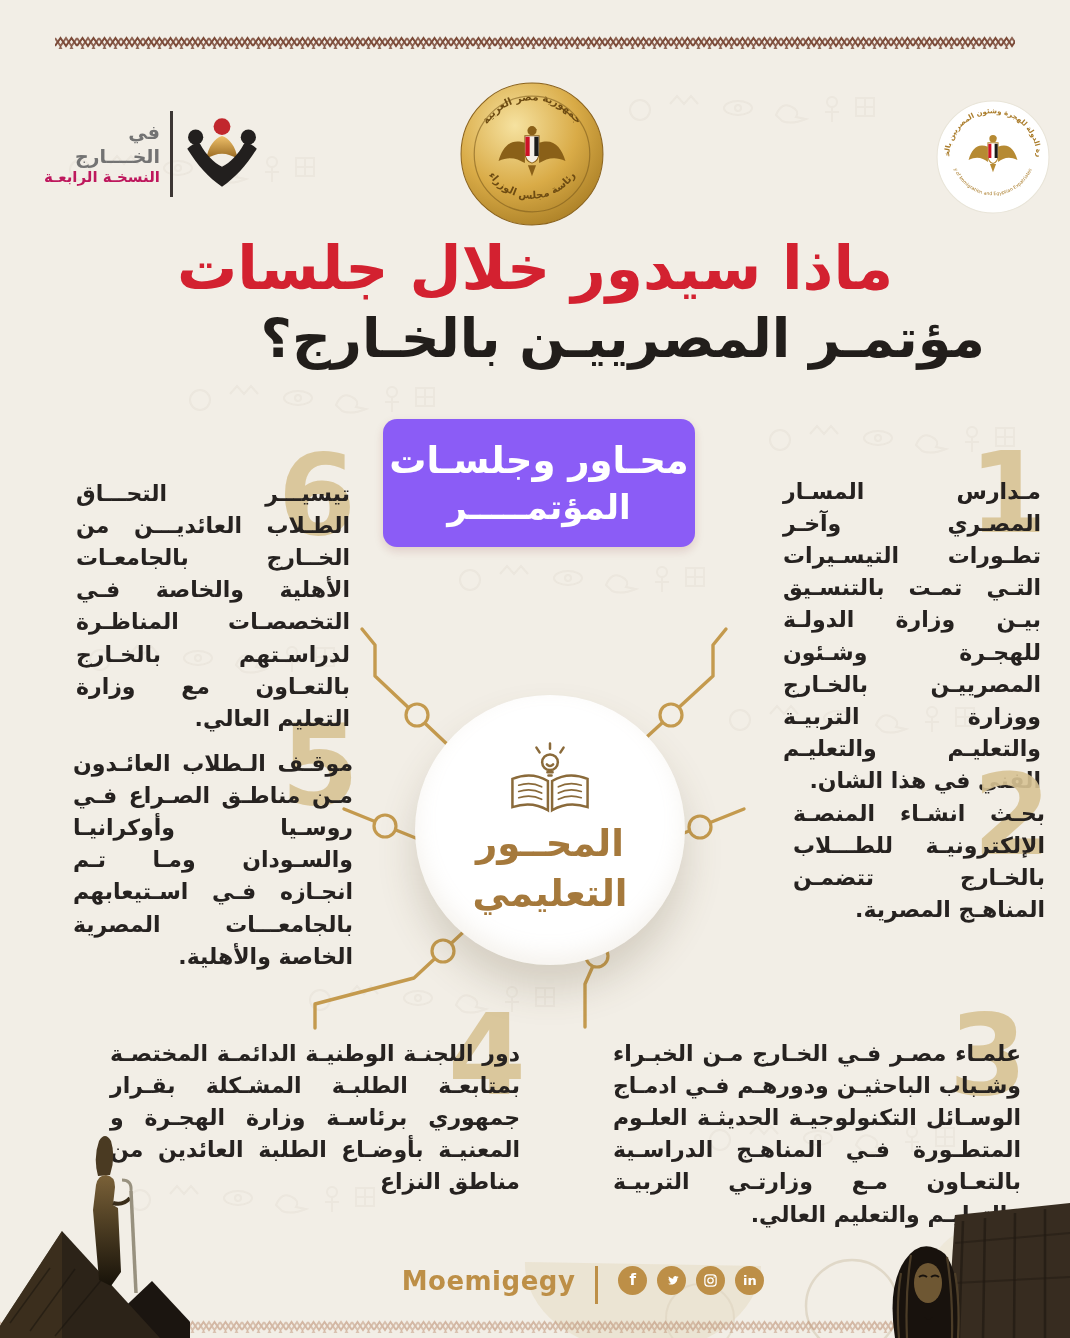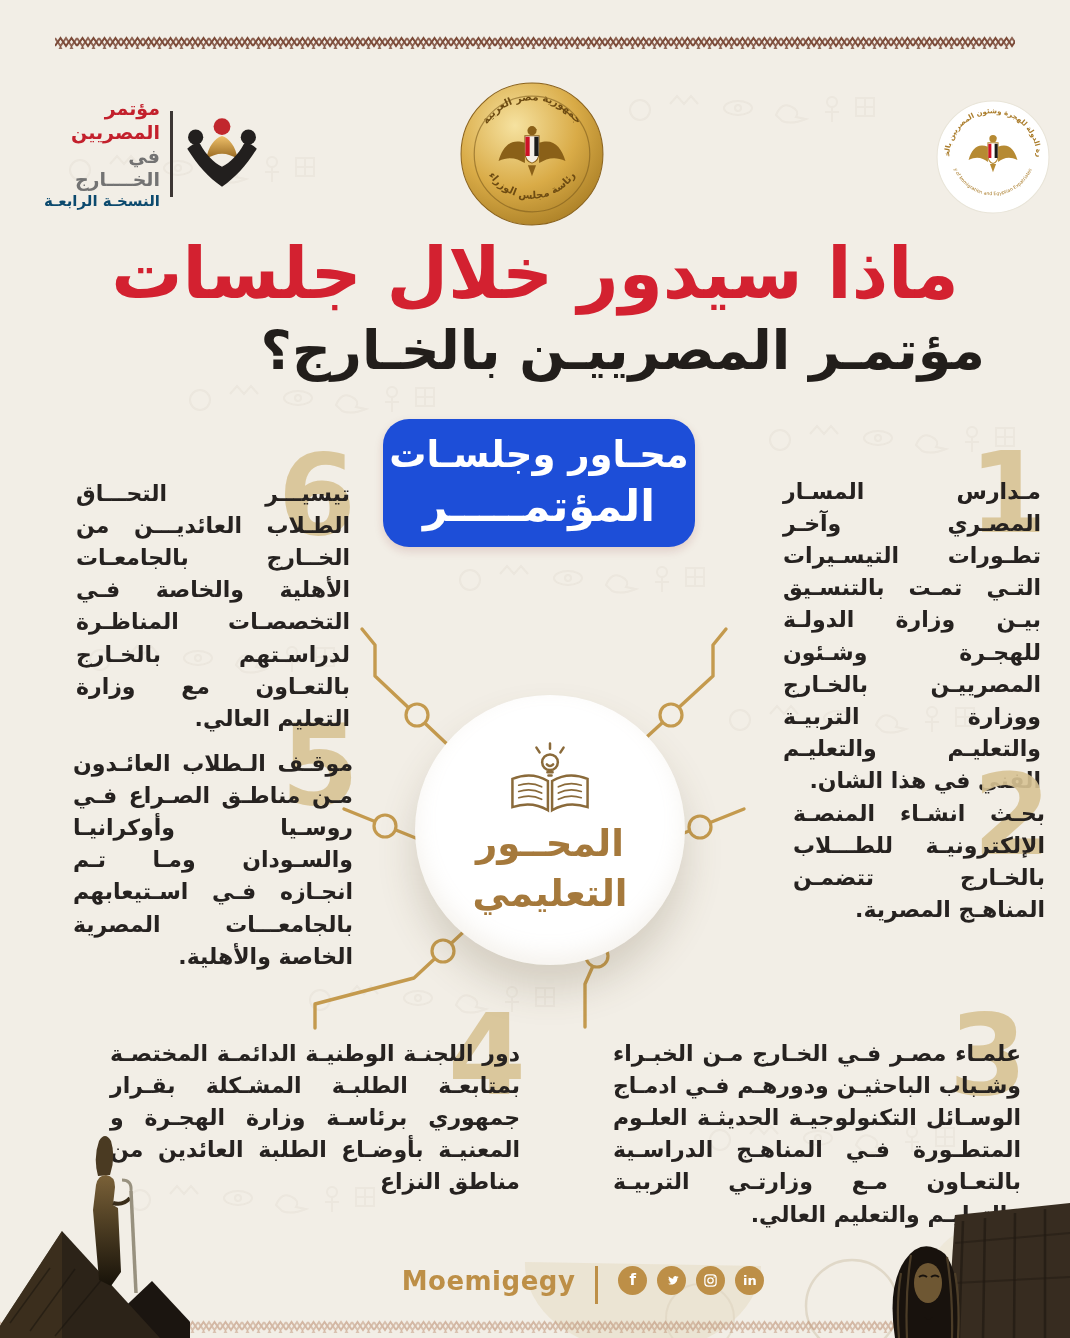--- a/index.html
+++ b/index.html
@@ -11,36 +11,36 @@
   
   .wm{left:0;top:0;width:1070px;height:1338px;z-index:0;pointer-events:none;}
   .zz-top{left:55px;top:33px;width:960px;height:18px;z-index:1;}
   .zz-bot{left:0;top:1317px;width:1070px;height:18px;z-index:1;opacity:.6;}
 
   
   .leftlogo{left:38px;top:98px;width:236px;height:112px;display:flex;align-items:center;gap:10px;z-index:3;}
   .leftlogo .txtcol{width:122px;text-align:right;direction:rtl;line-height:1.25;}
   .ll1{color:#c3202c;font-size:19px;font-weight:bold;}
   .ll2{color:#737373;font-size:19px;font-weight:bold;}
-  .ll3{color:#0c4a6e;font-size:15px;font-weight:bold;}
+  .ll3{color:#be185d;font-size:15px;font-weight:bold;}
   .lldiv{width:2.5px;height:86px;background:#3c3634;}
   .seal-c{left:458px;top:80px;z-index:3;}
   .seal-r{left:934px;top:98px;z-index:3;}
 
   
   .title{left:85px;top:236px;width:900px;text-align:center;direction:rtl;z-index:2;}
-  .t1{font-size:71px;font-weight:bold;color:#d32130;line-height:1.08;}
+  .t1{font-size:60px;font-weight:bold;color:#d32130;line-height:1.08;}
   .t2{font-size:54px;font-weight:bold;color:#221e1b;line-height:1.1;margin-top:8px;text-align:right;}
 
   
-  .badge{left:383px;top:419px;width:312px;height:128px;background:#1d4ed8;border-radius:26px;
+  .badge{left:383px;top:419px;width:312px;height:128px;background:#8b5cf6;border-radius:14px;
          display:flex;flex-direction:column;justify-content:center;align-items:center;direction:rtl;
          color:#fff;font-weight:bold;z-index:2;box-shadow:0 4px 10px rgba(120,20,25,.15);}
   .b1{font-size:37px;line-height:1.3;}
-  .b2{font-size:43px;line-height:1.3;}
+  .b2{font-size:34px;line-height:1.3;}
 
   
   .conn{left:0;top:0;width:1070px;height:1338px;z-index:1;pointer-events:none;}
   .hub{left:415px;top:695px;width:270px;height:270px;border-radius:50%;background:#ffffff;z-index:3;
        display:flex;flex-direction:column;justify-content:center;align-items:center;
        box-shadow:0 24px 38px rgba(95,78,50,.20), inset 0 -10px 22px rgba(185,165,125,.14);}
   .hubtxt{direction:rtl;text-align:center;font-weight:bold;color:#a5793c;font-size:37px;line-height:1.35;
           text-shadow:0 0 7px #fff,0 0 3px #fff,1px 1px 0 #fff,-1px -1px 0 #fff,1px -1px 0 #fff,-1px 1px 0 #fff;}
 
   
@@ -132,21 +132,20 @@
 
   <svg class="abs zz-top" viewBox="0 0 960 18" preserveAspectRatio="none">
     <rect width="960" height="18" fill="url(#zzA)"></rect>
   </svg>
   <svg class="abs zz-bot" viewBox="0 0 1070 18" preserveAspectRatio="none">
     <rect width="1070" height="18" fill="url(#zzB)"></rect>
   </svg>
 
   <div class="abs leftlogo">
     <div class="txtcol">
-      <div class="ll1">مؤتمر المصريين</div>
       <div class="ll2">في الخــــارج</div>
       <div class="ll3">النسخـة الرابعـة</div>
     </div>
     <div class="lldiv"></div>
     <svg width="78" height="74" viewBox="0 0 74 70">
       <circle cx="37" cy="9" r="8" fill="#c1272d"></circle>
       <circle cx="12" cy="19" r="7.2" fill="#221f1e"></circle>
       <circle cx="62" cy="19" r="7.2" fill="#221f1e"></circle>
       <path d="M37,18 C44,20 50,28 52,40 C42,33 32,33 22,40 C24,28 30,20 37,18 Z" fill="url(#goldShape)"></path>
       <path d="M4,30 C14,46 24,57 37,66 C50,57 60,46 70,30 C66,26 62,24 58,25 C52,36 45,43 37,47 C29,43 22,36 16,25 C12,24 8,26 4,30 Z" fill="#221f1e"></path>

